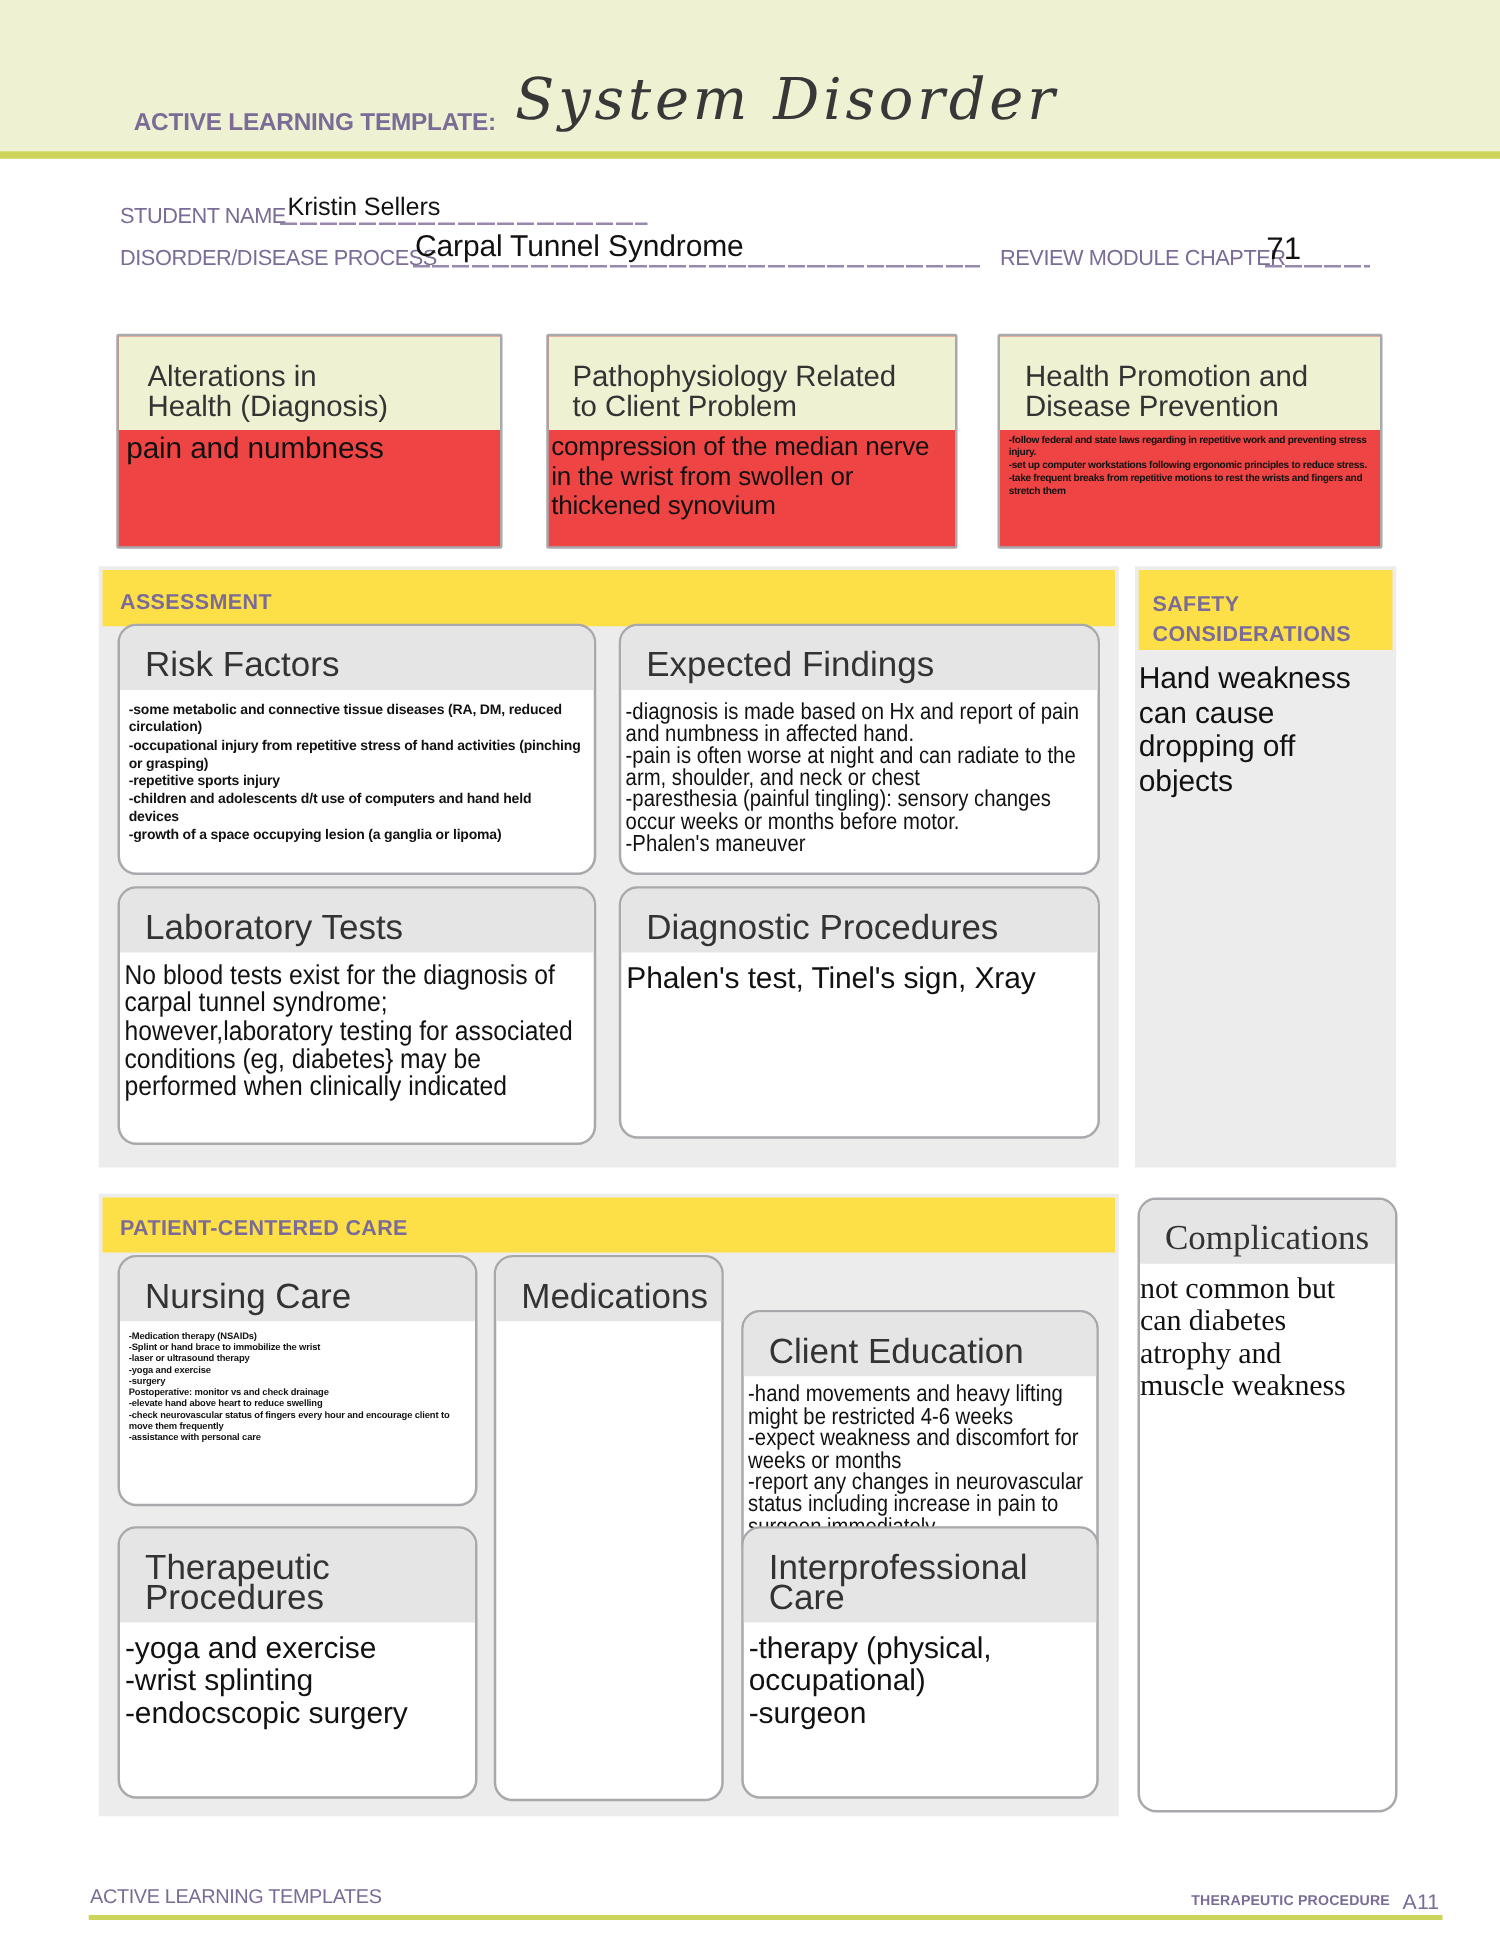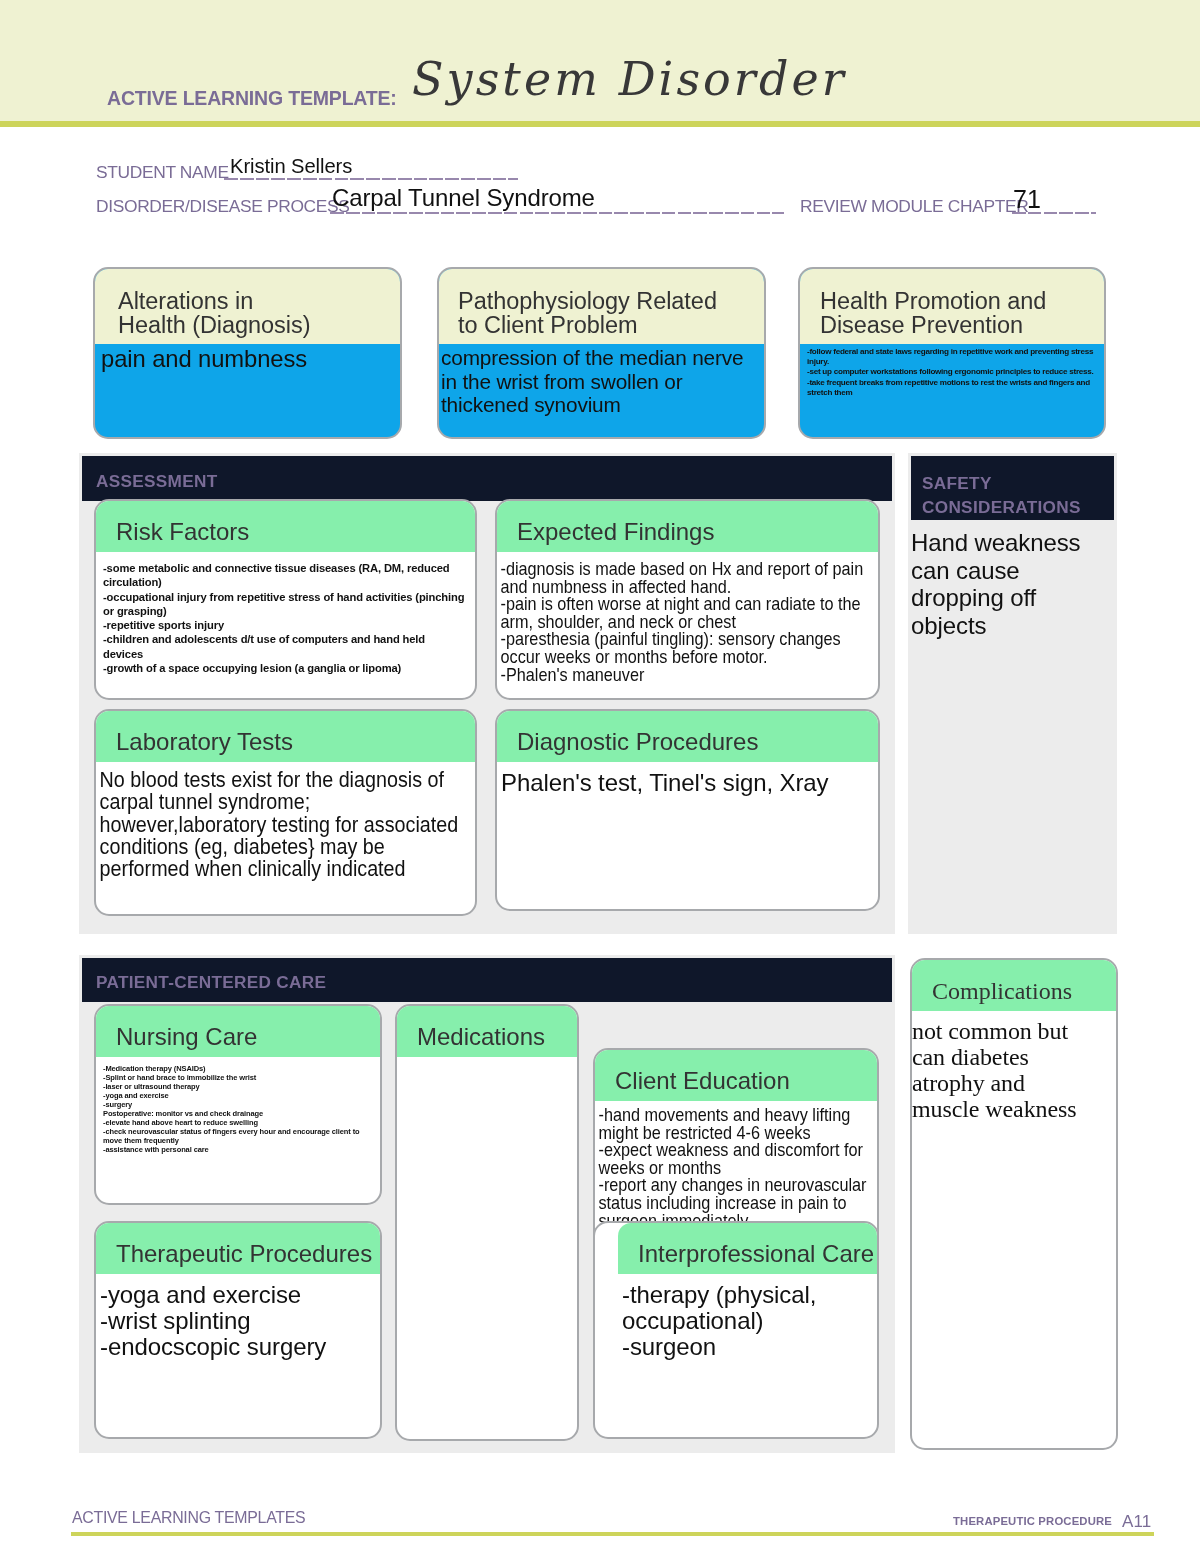--- a/index.html
+++ b/index.html
@@ -23,45 +23,45 @@
         background-image:repeating-linear-gradient(to right,#9888ad 0px,#9888ad 13.7px,rgba(255,255,255,0) 13.7px,rgba(255,255,255,0) 15.8px);}
   .dash-sn{left:224px;top:178px;width:294px;}
   .dash-dp{left:330px;top:212px;width:454px;}
   .dash-rm{left:1012px;top:212px;width:84px;}
   .hw{position:absolute;color:#111;font-family:"Liberation Sans",sans-serif;}
   .hw-sn{left:230px;top:155px;font-size:20.2px;letter-spacing:-0.004em;}
   .hw-dp{left:332px;top:184px;font-size:24px;letter-spacing:-0.005em;}
   .hw-rm{left:1013px;top:185px;font-size:25px;}
 
   
-  .card{position:absolute;border:2px solid #a7a9ac;border-radius:15px;background:#0ea5e9;overflow:hidden;box-sizing:border-box;}
+  .card{position:absolute;border:2px solid #a7a9ac;border-radius:2px;background:#ef4444;overflow:hidden;box-sizing:border-box;}
   .card-hd{background:#eff2d2;color:#333;box-sizing:border-box;white-space:pre-line;}
   .card-bd{box-sizing:border-box;color:#111;white-space:pre-line;}
 
   
   .c-top{top:267px;height:172px;}
   #c1{left:93px;width:309px;}
   #c2{left:437px;width:329px;}
   #c3{left:798px;width:308px;}
   .c-top .card-hd{padding:20px 0 7px 23px;font-size:23.5px;line-height:24px;letter-spacing:-0.002em;}
   .c-top .card-bd{padding:1px 2px 0 6px;font-size:23.8px;line-height:27.5px;letter-spacing:-0.004em;}
   #c2 .card-hd{padding-left:19px;}
   #c2 .card-bd{font-size:20.8px;line-height:23.5px;padding:2px 2px 0 2px;letter-spacing:-0.008em;}
   #c3 .card-hd{padding-left:20px;}
   #c3 .card-bd{padding:3px 0 0 7px;font-size:8.1px;line-height:10.2px;font-weight:bold;letter-spacing:-0.032em;white-space:pre;}
 
   
   .panel{position:absolute;background:#ececec;}
-  .panel-hd{position:absolute;background:#0f172a;color:#7a6c96;font-weight:bold;
+  .panel-hd{position:absolute;background:#fde047;color:#7a6c96;font-weight:bold;
             font-size:17.2px;letter-spacing:0.018em;box-sizing:border-box;}
 
   
   .sc{position:absolute;border:2px solid #a7a9ac;border-radius:15px;background:#fff;box-sizing:border-box;}
   .sc > .h{border-radius:13px 13px 0 0;}
-  .sc > .h{background:#86efac;color:#333;padding:19px 0 8px 20px;font-size:24px;line-height:24px;white-space:pre-line;}
+  .sc > .h{background:#e5e5e5;color:#333;padding:19px 0 8px 20px;font-size:28px;line-height:24px;white-space:pre-line;}
   .sc > .b{padding:8px 4px 0 4px;color:#111;white-space:pre-line;}
 
   
   #p-assess{left:79px;top:453px;width:816px;height:481px;}
   #p-assess-hd{left:82px;top:456px;width:810px;height:45px;padding:15px 0 0 14px;}
   #s-risk{left:94px;top:499px;width:383px;height:201px;}
   #s-find{left:495px;top:499px;width:385px;height:201px;}
   #s-lab{left:94px;top:709px;width:383px;height:207px;}
   #s-lab > .b{padding-top:7px;}
   #s-diag{left:495px;top:709px;width:385px;height:202px;}
@@ -72,21 +72,21 @@
   #safety-body{position:absolute;left:911px;top:529px;width:205px;font-size:24px;line-height:27.5px;white-space:pre-line;letter-spacing:-0.004em;}
 
   
   #p-care{left:79px;top:955px;width:816px;height:498px;}
   #p-care-hd{left:82px;top:958px;width:810px;height:44px;padding:14px 0 0 14px;}
   #s-nurse{left:94px;top:1004px;width:288px;height:201px;}
   #s-meds{left:395px;top:1004px;width:184px;height:437px;}
   #s-edu{left:593px;top:1004px;width:286px;height:201px;margin-top:44px;}
   #s-edu > .b{padding-top:5px;}
   #s-ther{left:94px;top:1221px;width:288px;height:218px;}
-  #s-inter{left:593px;top:1221px;width:286px;height:218px;padding-left:23px;}
+  #s-inter{left:593px;top:1221px;width:286px;height:218px;}
   #s-comp{left:910px;top:958px;width:208px;height:492px;font-family:Liberation Serif, serif;}
   #s-comp > .b{padding-left:0px;padding-top:7px;}
 
   .txt-xl{font-size:24px;line-height:26px;letter-spacing:-0.004em;}
   .txt-xxs{font-size:7.5px;line-height:9.05px;font-weight:bold;letter-spacing:-0.014em;white-space:pre;}
   #s-nurse > .b{padding-top:7px;padding-left:7px;}
   .txt-lg{font-size:21.8px;line-height:22.3px;transform:scaleX(0.905);transform-origin:left top;width:110.5%;}
   .txt-md{font-size:18.6px;line-height:17.6px;transform:scaleX(0.873);transform-origin:left top;width:114.5%;}
   .txt-sm{font-size:11.2px;line-height:14.3px;font-weight:bold;letter-spacing:-0.012em;}
   #s-risk > .b{padding-top:9px;padding-left:7px;}

